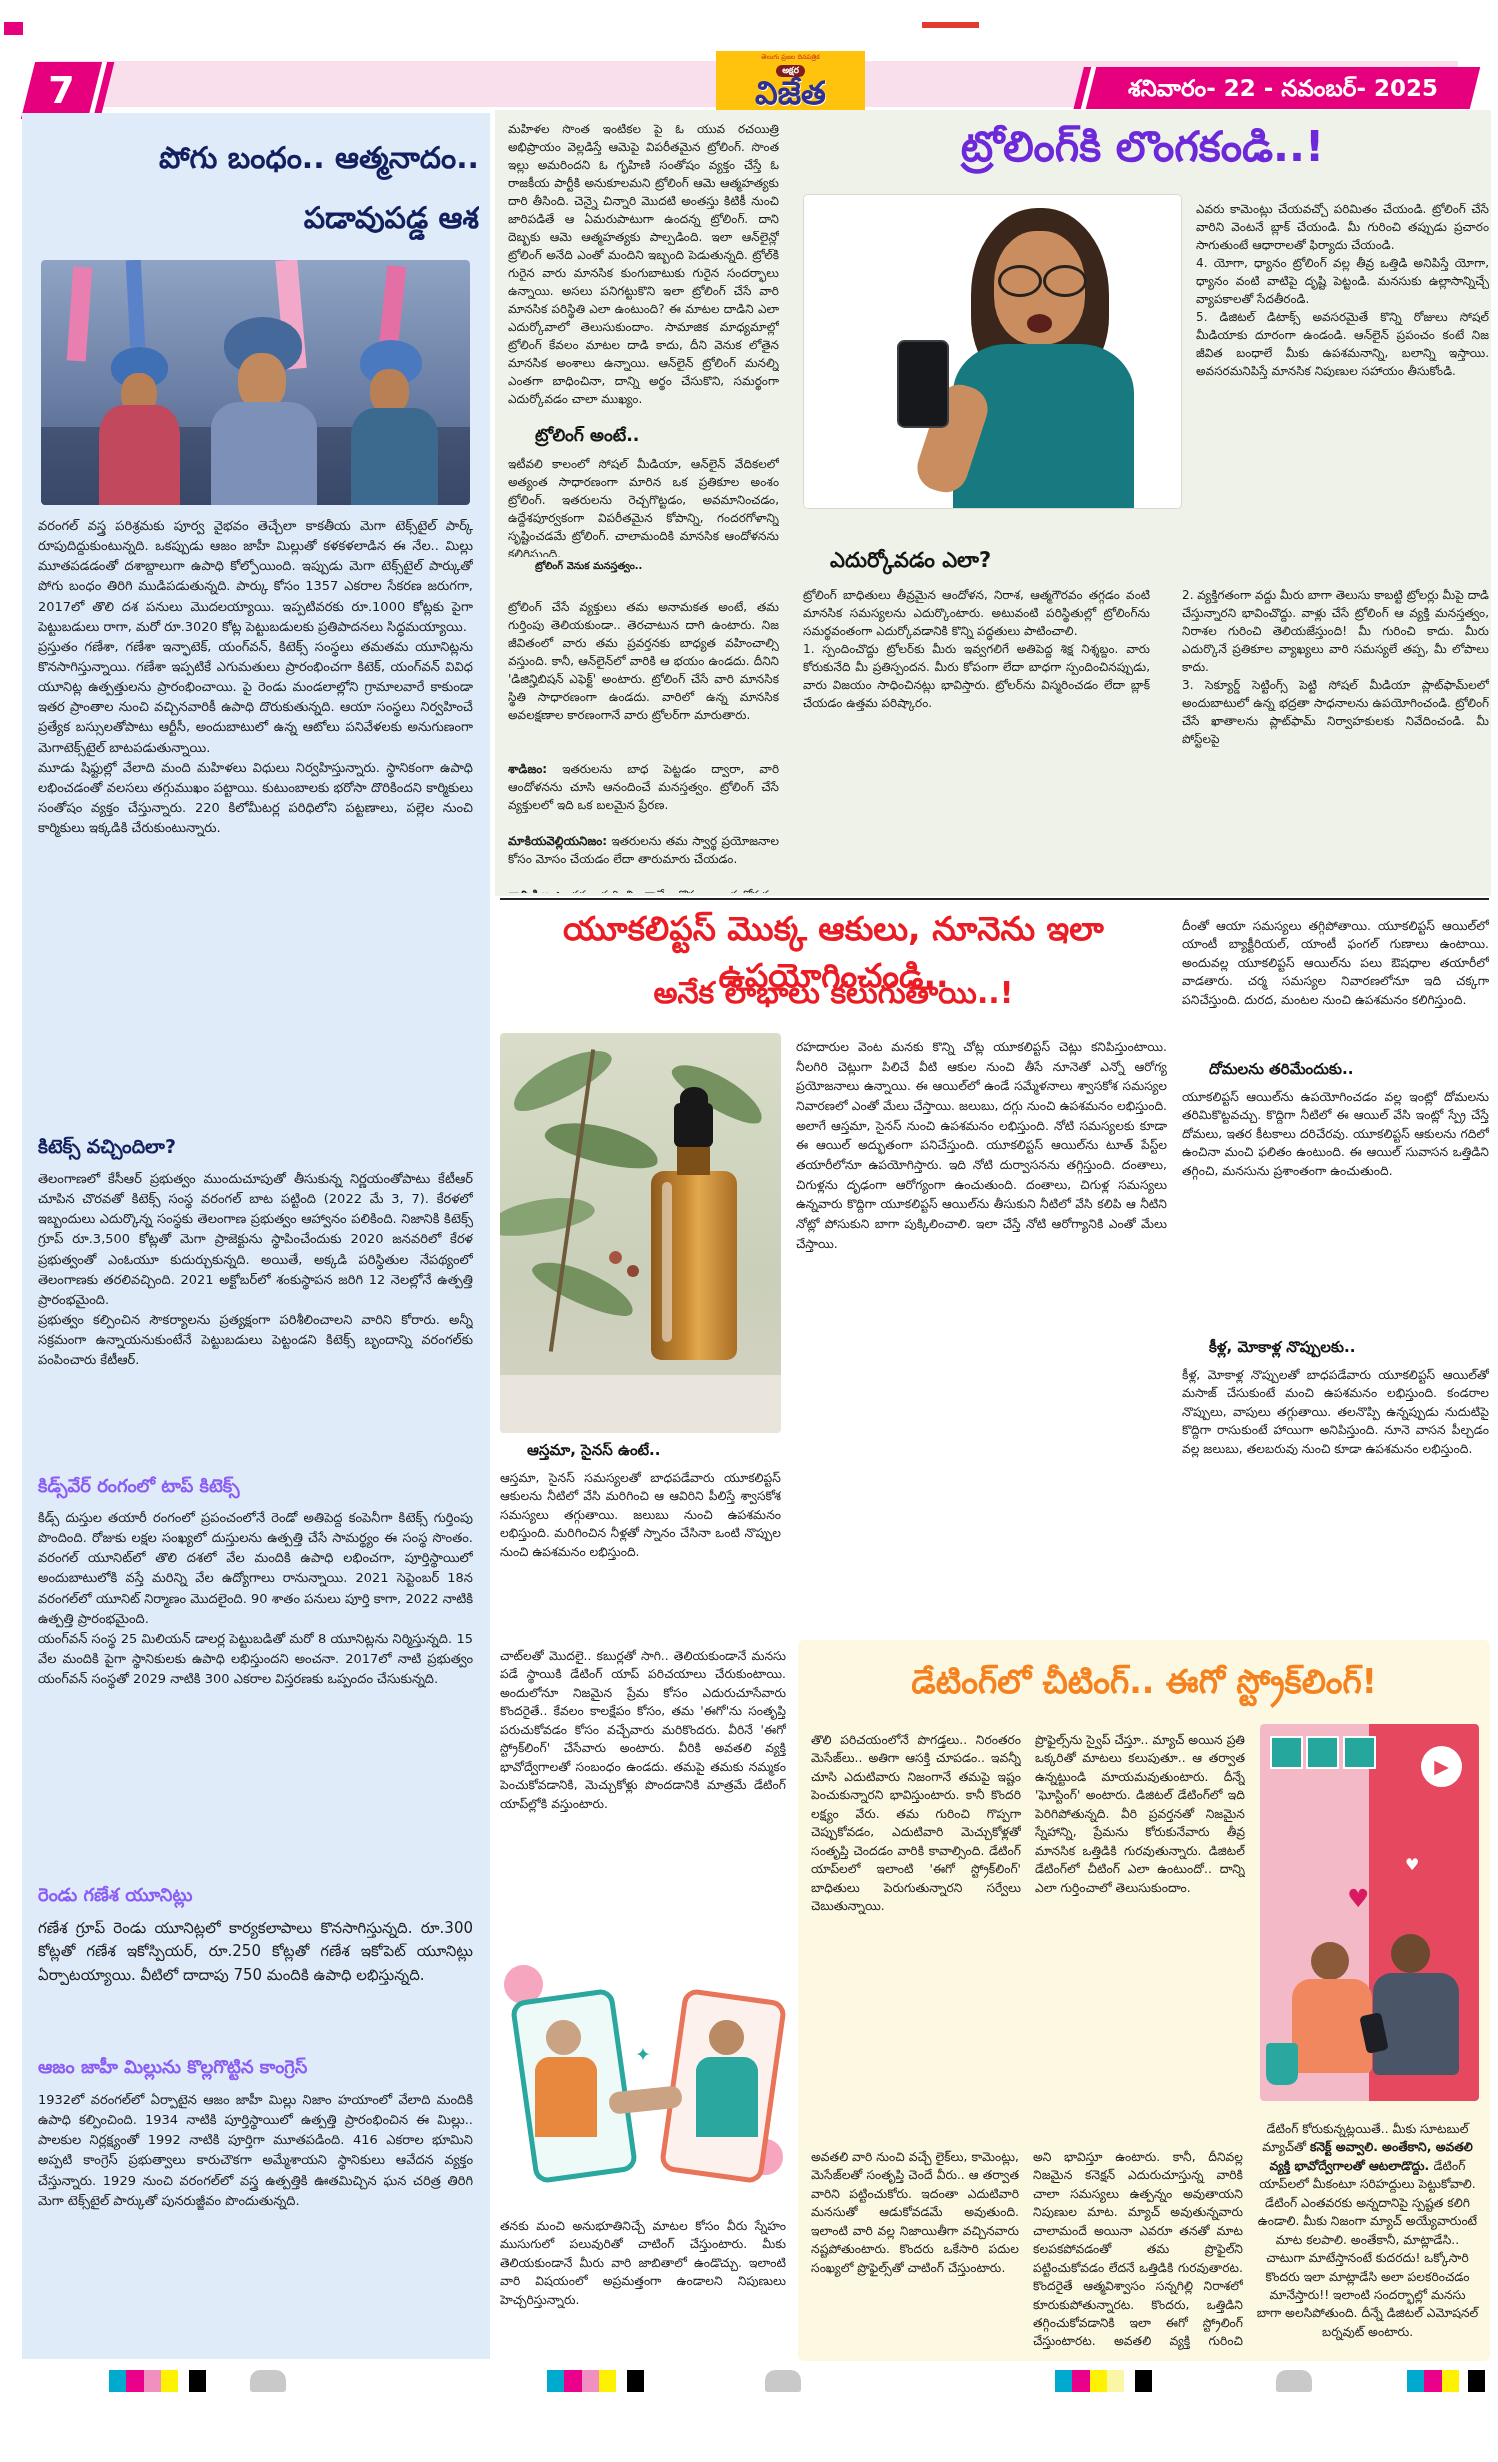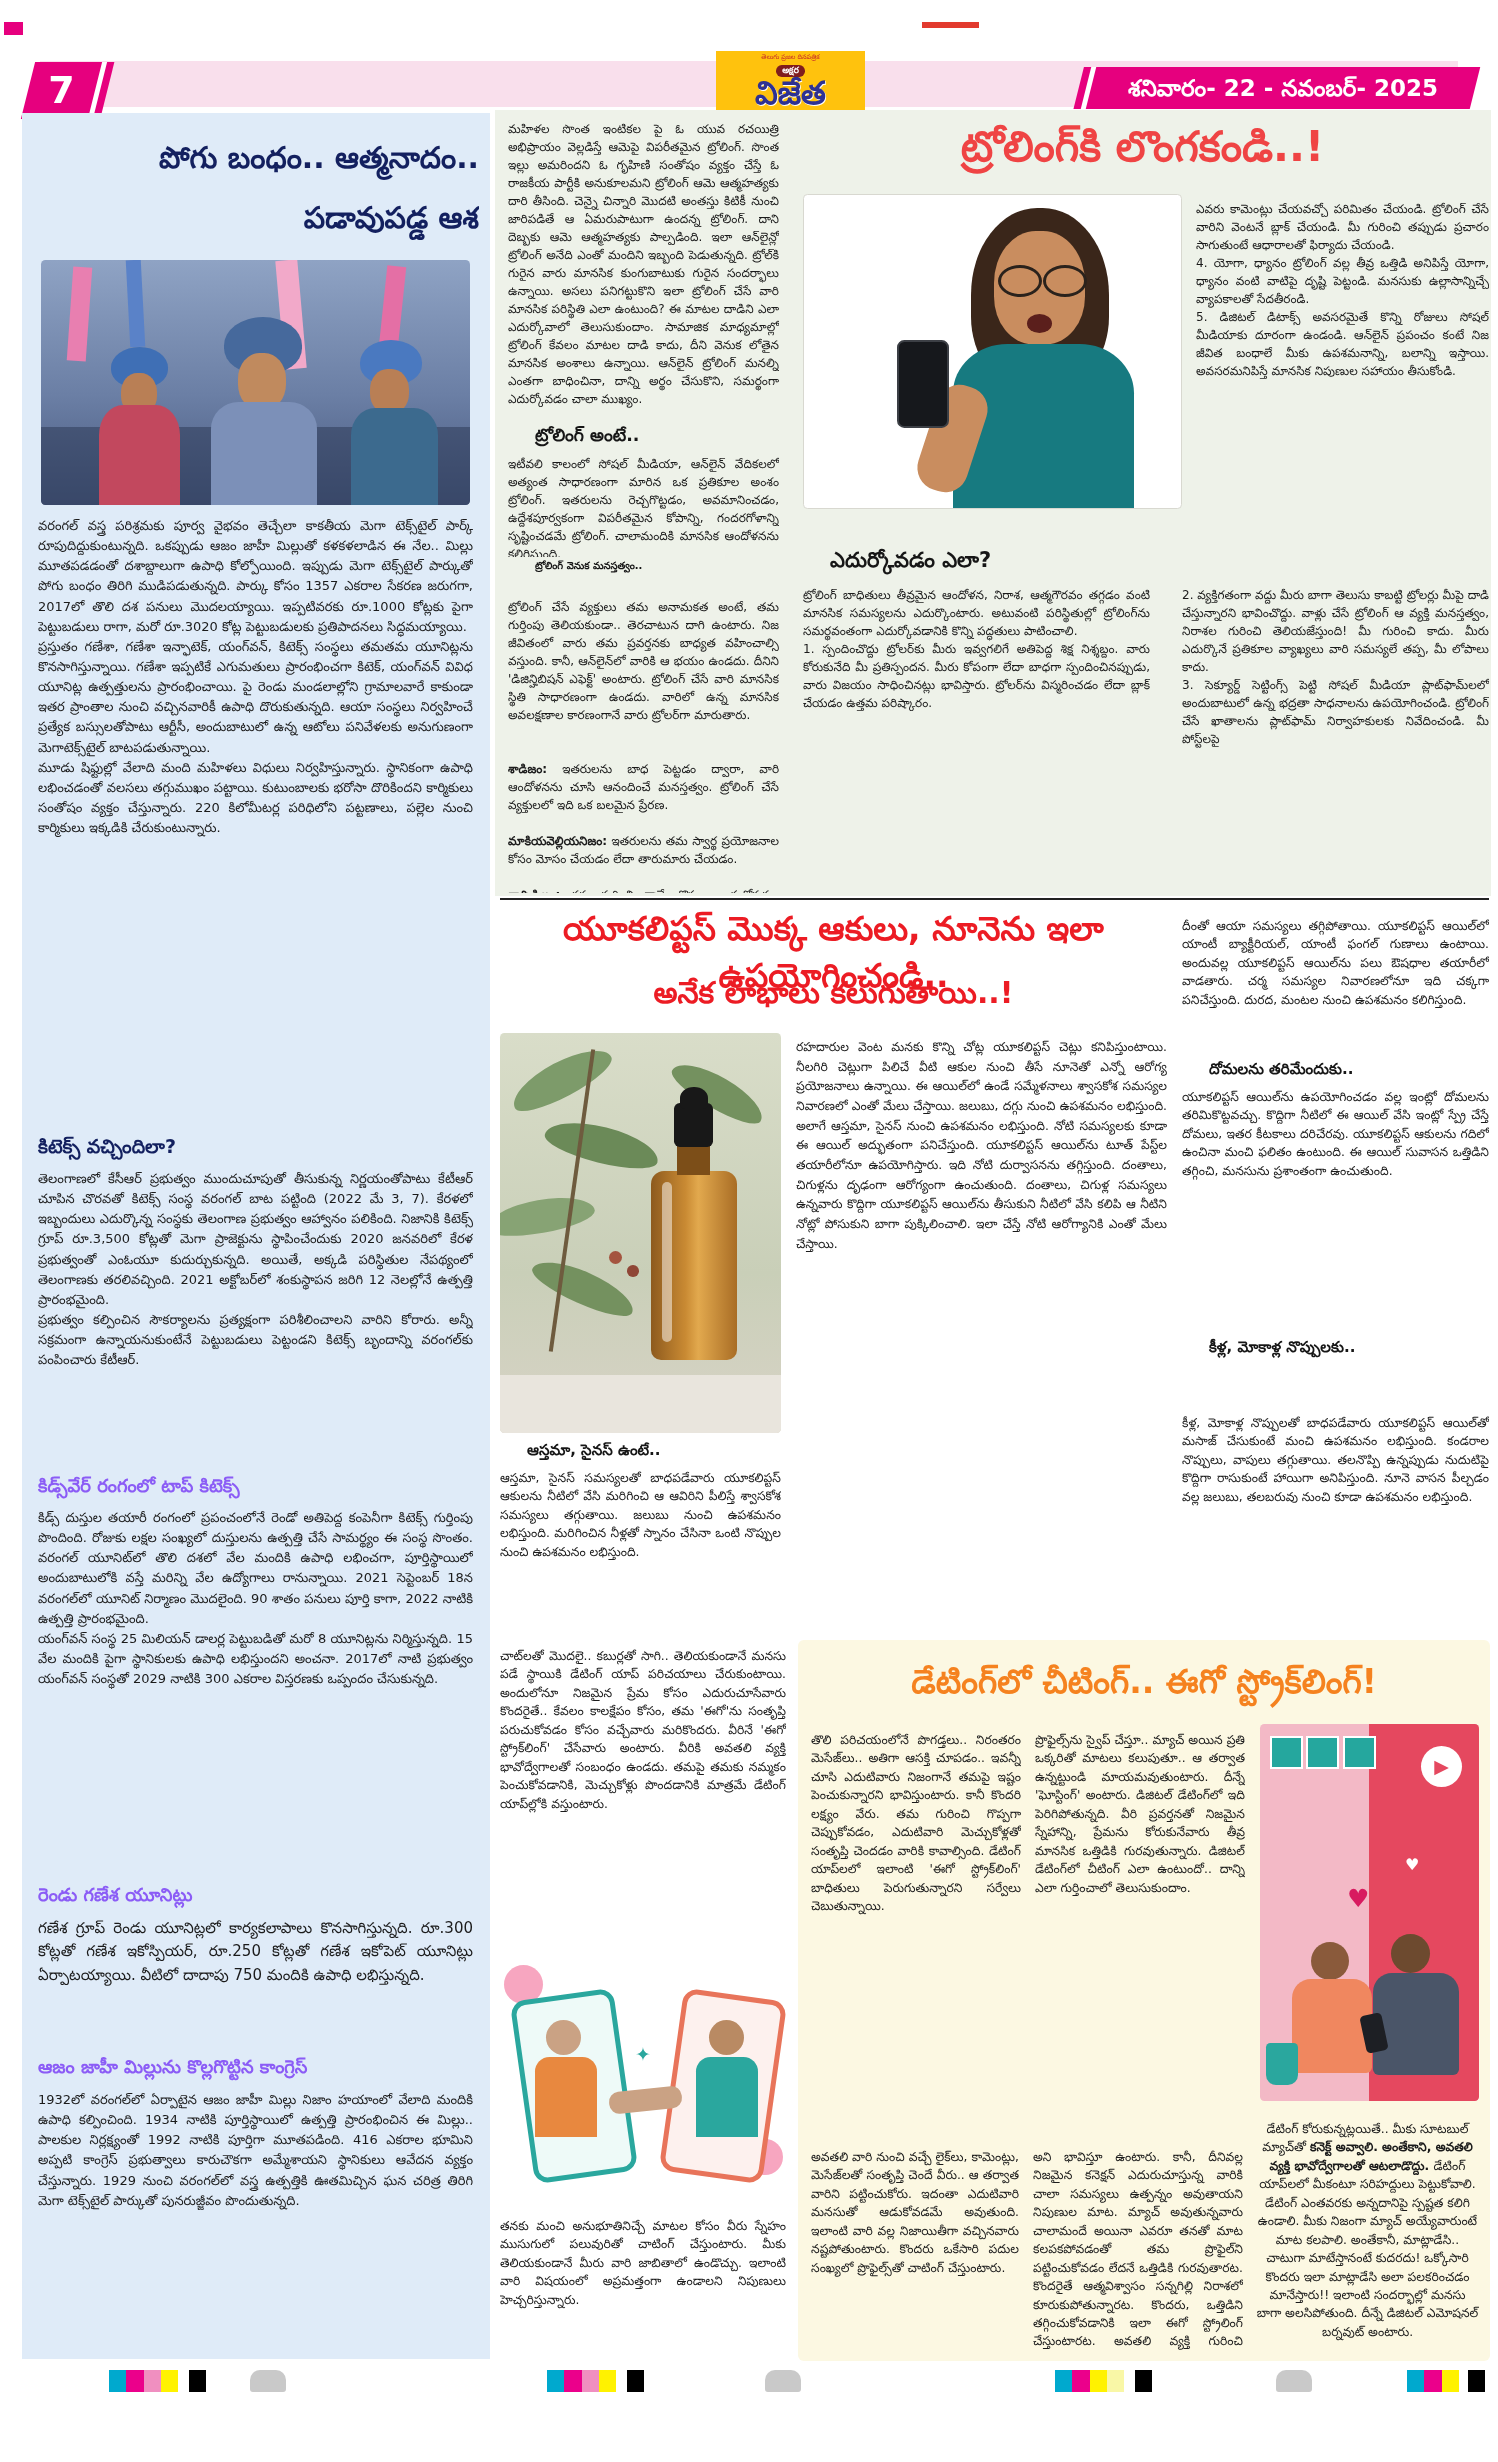--- a/index.html
+++ b/index.html
@@ -86,21 +86,21 @@
 <div class="abs txt" style="left:508px;top:455px;width:271px;height:102px;font-size:12px;">ఇటీవలి కాలంలో సోషల్ మీడియా, ఆన్‌లైన్ వేదికలలో అత్యంత సాధారణంగా మారిన ఒక ప్రతికూల అంశం ట్రోలింగ్. ఇతరులను రెచ్చగొట్టడం, అవమానించడం, ఉద్దేశపూర్వకంగా విపరీతమైన కోపాన్ని, గందరగోళాన్ని సృష్టించడమే ట్రోలింగ్. చాలామందికి మానసిక ఆందోళనను కలిగిస్తుంది.</div>
 <div class="abs bold" style="left:508px;top:560px;width:271px;font-size:10px;color:#161616;">ట్రోలింగ్ వెనుక మనస్తత్వం..</div>
 <div class="abs txt" style="left:508px;top:580px;width:271px;height:313px;font-size:12px;">
   <span>ట్రోలింగ్ చేసే వ్యక్తులు తమ అనామకత అంటే, తమ గుర్తింపు తెలియకుండా.. తెరచాటున దాగి ఉంటారు. నిజ జీవితంలో వారు తమ ప్రవర్తనకు బాధ్యత వహించాల్సి వస్తుంది. కానీ, ఆన్‌లైన్‌లో వారికి ఆ భయం ఉండదు. దీనిని 'డిజిన్హిబిషన్ ఎఫెక్ట్' అంటారు. ట్రోలింగ్ చేసే వారి మానసిక స్థితి సాధారణంగా ఉండదు. వారిలో ఉన్న మానసిక అవలక్షణాల కారణంగానే వారు ట్రోలర్‌గా మారుతారు.</span>
   <br><br><b>శాడిజం:</b><span> ఇతరులను బాధ పెట్టడం ద్వారా, వారి ఆందోళనను చూసి ఆనందించే మనస్తత్వం. ట్రోలింగ్ చేసే వ్యక్తులలో ఇది ఒక బలమైన ప్రేరణ.</span>
   <br><b>మాకియవెల్లియనిజం:</b><span> ఇతరులను తమ స్వార్థ ప్రయోజనాల కోసం మోసం చేయడం లేదా తారుమారు చేయడం.</span>
   <br><b>నార్సిసిజం:</b><span> తమ గురించి తామే గొప్పగా అనుకోవడం, అధికారాన్ని కోరుకోవడం. ట్రోలింగ్ ద్వారా ఇతరుల దృష్టిని ఆకర్షించడానికి ప్రయత్నించడం.</span>
   <br>
 </div>
 
-<div class="abs center" style="left:798px;top:122px;width:689px;font-size:42px;font-weight:bold;color:#ef4444;">ట్రోలింగ్‌కి లొంగకండి..!</div>
+<div class="abs center" style="left:798px;top:122px;width:689px;font-size:42px;font-weight:bold;color:#6d28d9;">ట్రోలింగ్‌కి లొంగకండి..!</div>
 
 <div class="abs photo" style="left:803px;top:194px;width:377px;height:313px;background:#ffffff;border:0.7px solid #d8d8d0;">
   <div class="abs" style="left:167px;top:13px;width:138px;height:181px;background:#3a261a;border-radius:48% 48% 40% 40%;"></div>
   <div class="abs" style="left:190px;top:36px;width:91px;height:113px;background:#c98d5f;border-radius:46% 46% 42% 42%;"></div>
   <div class="abs" style="left:194px;top:70px;width:38px;height:26px;border:3.6px solid #2a221c;border-radius:50%;"></div>
   <div class="abs" style="left:239px;top:70px;width:38px;height:26px;border:3.6px solid #2a221c;border-radius:50%;"></div>
   <div class="abs" style="left:223px;top:119px;width:25px;height:19px;background:#5b1f1c;border-radius:50%;"></div>
   <div class="abs" style="left:149px;top:149px;width:181px;height:164px;background:#177a80;border-radius:30% 30% 0 0;"></div>
   <div class="abs" style="left:123px;top:189px;width:51px;height:109px;background:#c98d5f;border-radius:23px;transform:rotate(18deg);"></div>
   <div class="abs" style="left:93px;top:145px;width:48px;height:84px;background:#16181c;border-radius:7.3px;border:2.2px solid #3c3f45;"></div>
@@ -137,21 +137,21 @@
   <div class="abs" style="left:162px;top:149px;width:10px;height:160px;background:rgba(255,255,255,.5);border-radius:5.8px;"></div>
   <div class="abs" style="left:0px;top:342px;width:281px;height:58px;background:#e9e5dd;"></div>
 </div>
 
 <div class="abs txt" style="left:796px;top:1038px;width:371px;height:596px;font-size:12.3px;line-height:1.6;">రహదారుల వెంట మనకు కొన్ని చోట్ల యూకలిప్టస్ చెట్లు కనిపిస్తుంటాయి. నీలగిరి చెట్లుగా పిలిచే వీటి ఆకుల నుంచి తీసే నూనెతో ఎన్నో ఆరోగ్య ప్రయోజనాలు ఉన్నాయి. ఈ ఆయిల్‌లో ఉండే సమ్మేళనాలు శ్వాసకోశ సమస్యల నివారణలో ఎంతో మేలు చేస్తాయి. జలుబు, దగ్గు నుంచి ఉపశమనం లభిస్తుంది. అలాగే ఆస్తమా, సైనస్ నుంచి ఉపశమనం లభిస్తుంది. నోటి సమస్యలకు కూడా ఈ ఆయిల్ అద్భుతంగా పనిచేస్తుంది. యూకలిప్టస్ ఆయిల్‌ను టూత్ పేస్ట్‌ల తయారీలోనూ ఉపయోగిస్తారు. ఇది నోటి దుర్వాసనను తగ్గిస్తుంది. దంతాలు, చిగుళ్లను దృఢంగా ఆరోగ్యంగా ఉంచుతుంది. దంతాలు, చిగుళ్ల సమస్యలు ఉన్నవారు కొద్దిగా యూకలిప్టస్ ఆయిల్‌ను తీసుకుని నీటిలో వేసి కలిపి ఆ నీటిని నోట్లో పోసుకుని బాగా పుక్కిలించాలి. ఇలా చేస్తే నోటి ఆరోగ్యానికి ఎంతో మేలు చేస్తాయి.</div>
 
 <div class="abs txt" style="left:1182px;top:917px;width:307px;height:138px;font-size:12.3px;">దీంతో ఆయా సమస్యలు తగ్గిపోతాయి. యూకలిప్టస్ ఆయిల్‌లో యాంటీ బ్యాక్టీరియల్, యాంటీ ఫంగల్ గుణాలు ఉంటాయి. అందువల్ల యూకలిప్టస్ ఆయిల్‌ను పలు ఔషధాల తయారీలో వాడతారు. చర్మ సమస్యల నివారణలోనూ ఇది చక్కగా పనిచేస్తుంది. దురద, మంటల నుంచి ఉపశమనం కలిగిస్తుంది.</div>
 <div class="abs bold" style="left:1182px;top:1060px;width:307px;font-size:15px;color:#161616;">దోమలను తరిమేందుకు..</div>
 <div class="abs txt" style="left:1182px;top:1088px;width:307px;height:244px;font-size:12.3px;">యూకలిప్టస్ ఆయిల్‌ను ఉపయోగించడం వల్ల ఇంట్లో దోమలను తరిమికొట్టవచ్చు. కొద్దిగా నీటిలో ఈ ఆయిల్ వేసి ఇంట్లో స్ప్రే చేస్తే దోమలు, ఇతర కీటకాలు దరిచేరవు. యూకలిప్టస్ ఆకులను గదిలో ఉంచినా మంచి ఫలితం ఉంటుంది. ఈ ఆయిల్ సువాసన ఒత్తిడిని తగ్గించి, మనసును ప్రశాంతంగా ఉంచుతుంది.</div>
 <div class="abs bold" style="left:1182px;top:1338px;width:307px;font-size:15px;color:#161616;">కీళ్ల, మోకాళ్ల నొప్పులకు..</div>
-<div class="abs txt" style="left:1182px;top:1366px;width:307px;height:270px;font-size:12.3px;margin-top:48px;">కీళ్ల, మోకాళ్ల నొప్పులతో బాధపడేవారు యూకలిప్టస్ ఆయిల్‌తో మసాజ్ చేసుకుంటే మంచి ఉపశమనం లభిస్తుంది. కండరాల నొప్పులు, వాపులు తగ్గుతాయి. తలనొప్పి ఉన్నప్పుడు నుదుటిపై కొద్దిగా రాసుకుంటే హాయిగా అనిపిస్తుంది. నూనె వాసన పీల్చడం వల్ల జలుబు, తలబరువు నుంచి కూడా ఉపశమనం లభిస్తుంది.</div>
+<div class="abs txt" style="left:1182px;top:1366px;width:307px;height:270px;font-size:12.3px;">కీళ్ల, మోకాళ్ల నొప్పులతో బాధపడేవారు యూకలిప్టస్ ఆయిల్‌తో మసాజ్ చేసుకుంటే మంచి ఉపశమనం లభిస్తుంది. కండరాల నొప్పులు, వాపులు తగ్గుతాయి. తలనొప్పి ఉన్నప్పుడు నుదుటిపై కొద్దిగా రాసుకుంటే హాయిగా అనిపిస్తుంది. నూనె వాసన పీల్చడం వల్ల జలుబు, తలబరువు నుంచి కూడా ఉపశమనం లభిస్తుంది.</div>
 
 <div class="abs bold" style="left:500px;top:1441px;width:281px;font-size:15px;color:#161616;">ఆస్తమా, సైనస్ ఉంటే..</div>
 <div class="abs txt" style="left:500px;top:1469px;width:281px;height:167px;font-size:12.3px;">ఆస్తమా, సైనస్ సమస్యలతో బాధపడేవారు యూకలిప్టస్ ఆకులను నీటిలో వేసి మరిగించి ఆ ఆవిరిని పీలిస్తే శ్వాసకోశ సమస్యలు తగ్గుతాయి. జలుబు నుంచి ఉపశమనం లభిస్తుంది. మరిగించిన నీళ్లతో స్నానం చేసినా ఒంటి నొప్పుల నుంచి ఉపశమనం లభిస్తుంది.</div>
 
 <div class="abs txt" style="left:500px;top:1647px;width:286px;height:305px;font-size:12.3px;">చాట్‌లతో మొదలై.. కబుర్లతో సాగి.. తెలియకుండానే మనసు పడే స్థాయికి డేటింగ్ యాప్ పరిచయాలు చేరుకుంటాయి. అందులోనూ నిజమైన ప్రేమ కోసం ఎదురుచూసేవారు కొందరైతే.. కేవలం కాలక్షేపం కోసం, తమ 'ఈగో'ను సంతృప్తి పరుచుకోవడం కోసం వచ్చేవారు మరికొందరు. వీరినే 'ఈగో స్ట్రోక్‌లింగ్' చేసేవారు అంటారు. వీరికి అవతలి వ్యక్తి భావోద్వేగాలతో సంబంధం ఉండదు. తమపై తమకు నమ్మకం పెంచుకోవడానికి, మెచ్చుకోళ్లు పొందడానికి మాత్రమే డేటింగ్ యాప్‌ల్లోకి వస్తుంటారు.</div>
 
 <div class="abs" style="left:500px;top:1958px;width:286px;height:249px;background:#ffffff;overflow:hidden;">
   <div class="abs" style="left:4.4px;top:7.3px;width:39px;height:39px;background:#f7a6c0;border-radius:50%;"></div>
   <div class="abs" style="left:247px;top:181px;width:36px;height:36px;background:#f7a6c0;border-radius:50%;"></div>
   <div class="abs" style="left:22px;top:36px;width:94px;height:174px;border:5px solid #2aa79e;border-radius:14.5px;transform:rotate(-8deg);background:#eefaf8;"></div>

